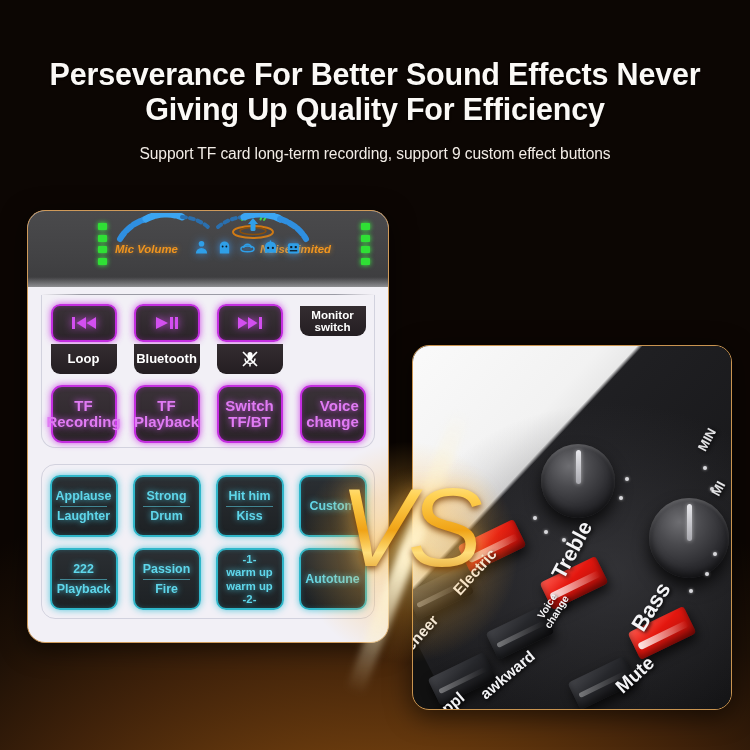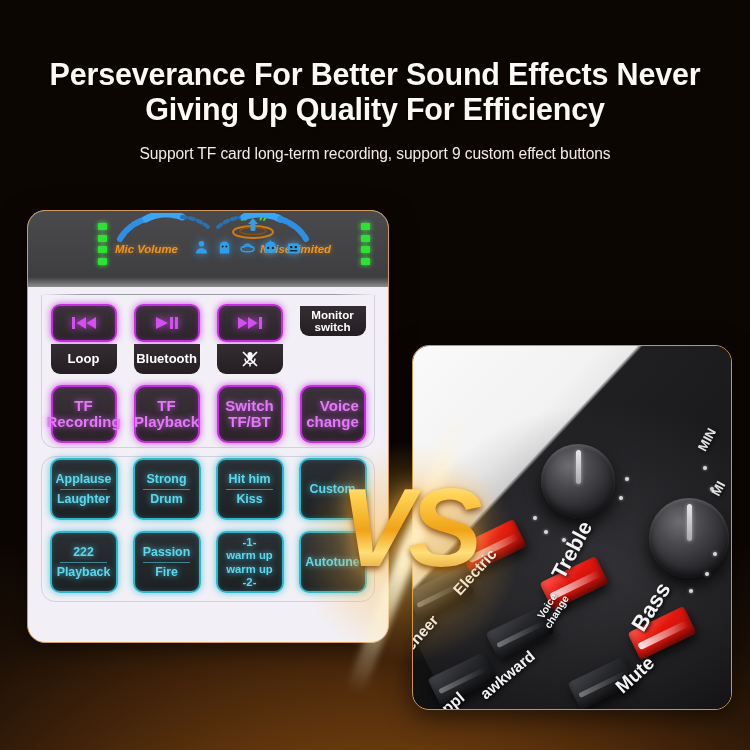--- a/index.html
+++ b/index.html
@@ -101,21 +101,21 @@
     font-size: 11.2px;
     letter-spacing: 2.6px;
     font-variant: small-caps;
     text-transform: capitalize;
     padding-bottom: 2px;
   }
   .rule { height: 1px; background: linear-gradient(90deg, rgba(150,150,160,0) 0%, #9b9ba5 12%, #9b9ba5 88%, rgba(150,150,160,0) 100%); }
 
   .panel { position: relative; padding: 9px 0 4px; }
   .panel.framed { border: 1px solid #d2d2de; border-top: none; border-radius: 0 0 14px 14px; }
-  .panel.boxed  { margin-top: 8px; border: 1px solid #d2d2de; border-radius: 14px; padding: 1px 0 8px; }
+  .panel.boxed  { margin-top: 16px; border: 1px solid #d2d2de; border-radius: 14px; padding: 10px 0 8px; }
 
   .row { display: flex; justify-content: space-around; align-items: flex-start; }
   .row + .row { margin-top: 11px; }
 
   
   .pkey { width: 66px; display: flex; flex-direction: column; align-items: stretch; }
 
   .pcap {
     height: 38px; border-radius: 9px;
     background: linear-gradient(180deg, #3a3238 0%, #2b2429 100%);
@@ -237,21 +237,21 @@
   }
   #vs .glow {
     position: absolute; left: 50%; top: 50%; width: 230px; height: 230px;
     margin: -115px 0 0 -115px; border-radius: 50%;
     background: radial-gradient(circle, rgba(255,214,120,.55) 0%, rgba(255,180,60,.25) 38%, rgba(255,160,40,0) 68%);
   }
   #vs .vstext {
     position: absolute; left: 0; top: 10px; width: 180px;
     text-align: center;
     font-family: "Liberation Sans", sans-serif;
-    font-size: 112px; font-weight: bold; font-style: italic;
+    font-size: 112px; font-weight: normal; font-style: italic;
     line-height: 112px;
     letter-spacing: -6px;
     background: linear-gradient(180deg, #fff2b0 0%, #ffd152 22%, #f0a316 52%, #ffde7a 72%, #d9860d 100%);
     -webkit-background-clip: text; background-clip: text;
     color: transparent;
     filter: drop-shadow(0 3px 3px rgba(120,60,0,.85)) drop-shadow(0 0 10px rgba(255,190,80,.6));
   }
 </style>
 </head>
 <body>

